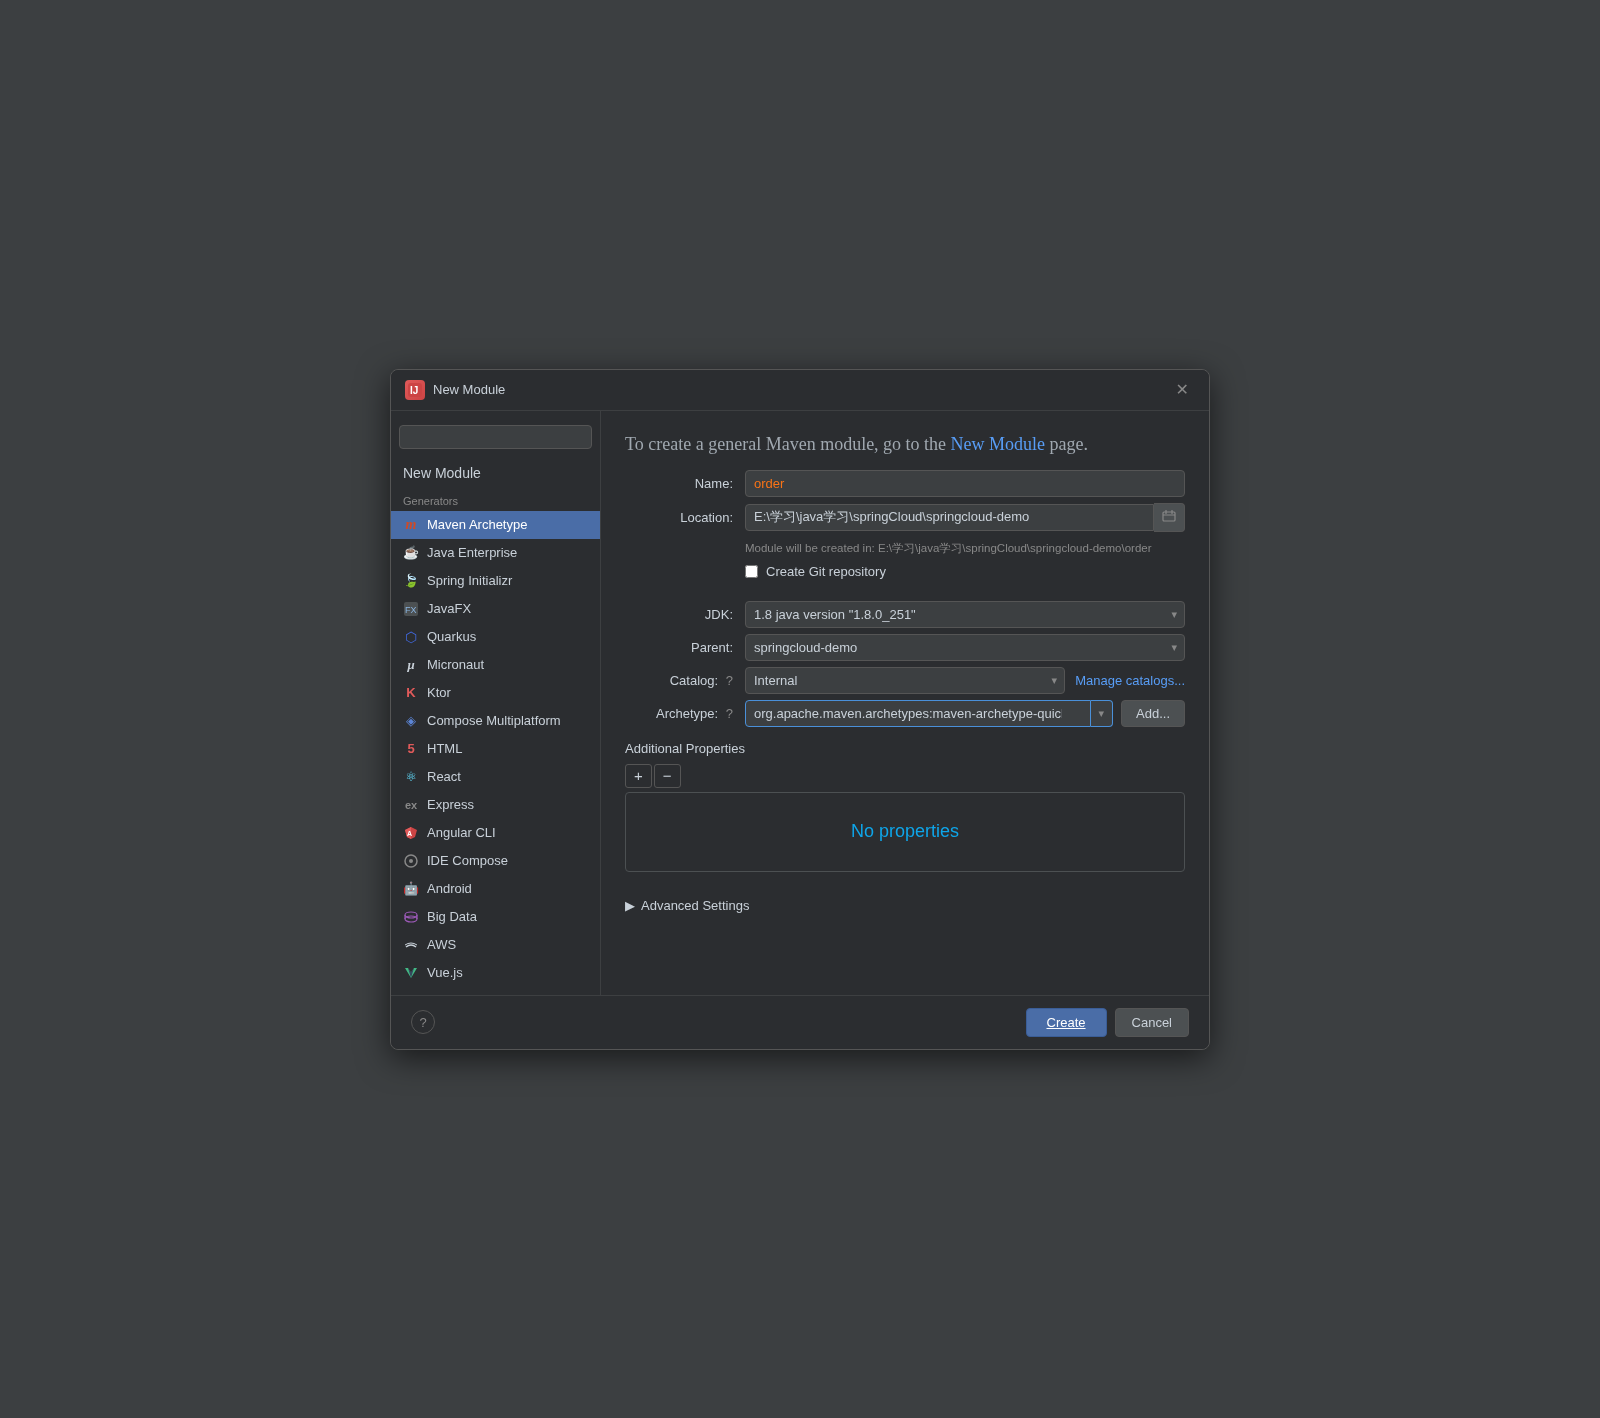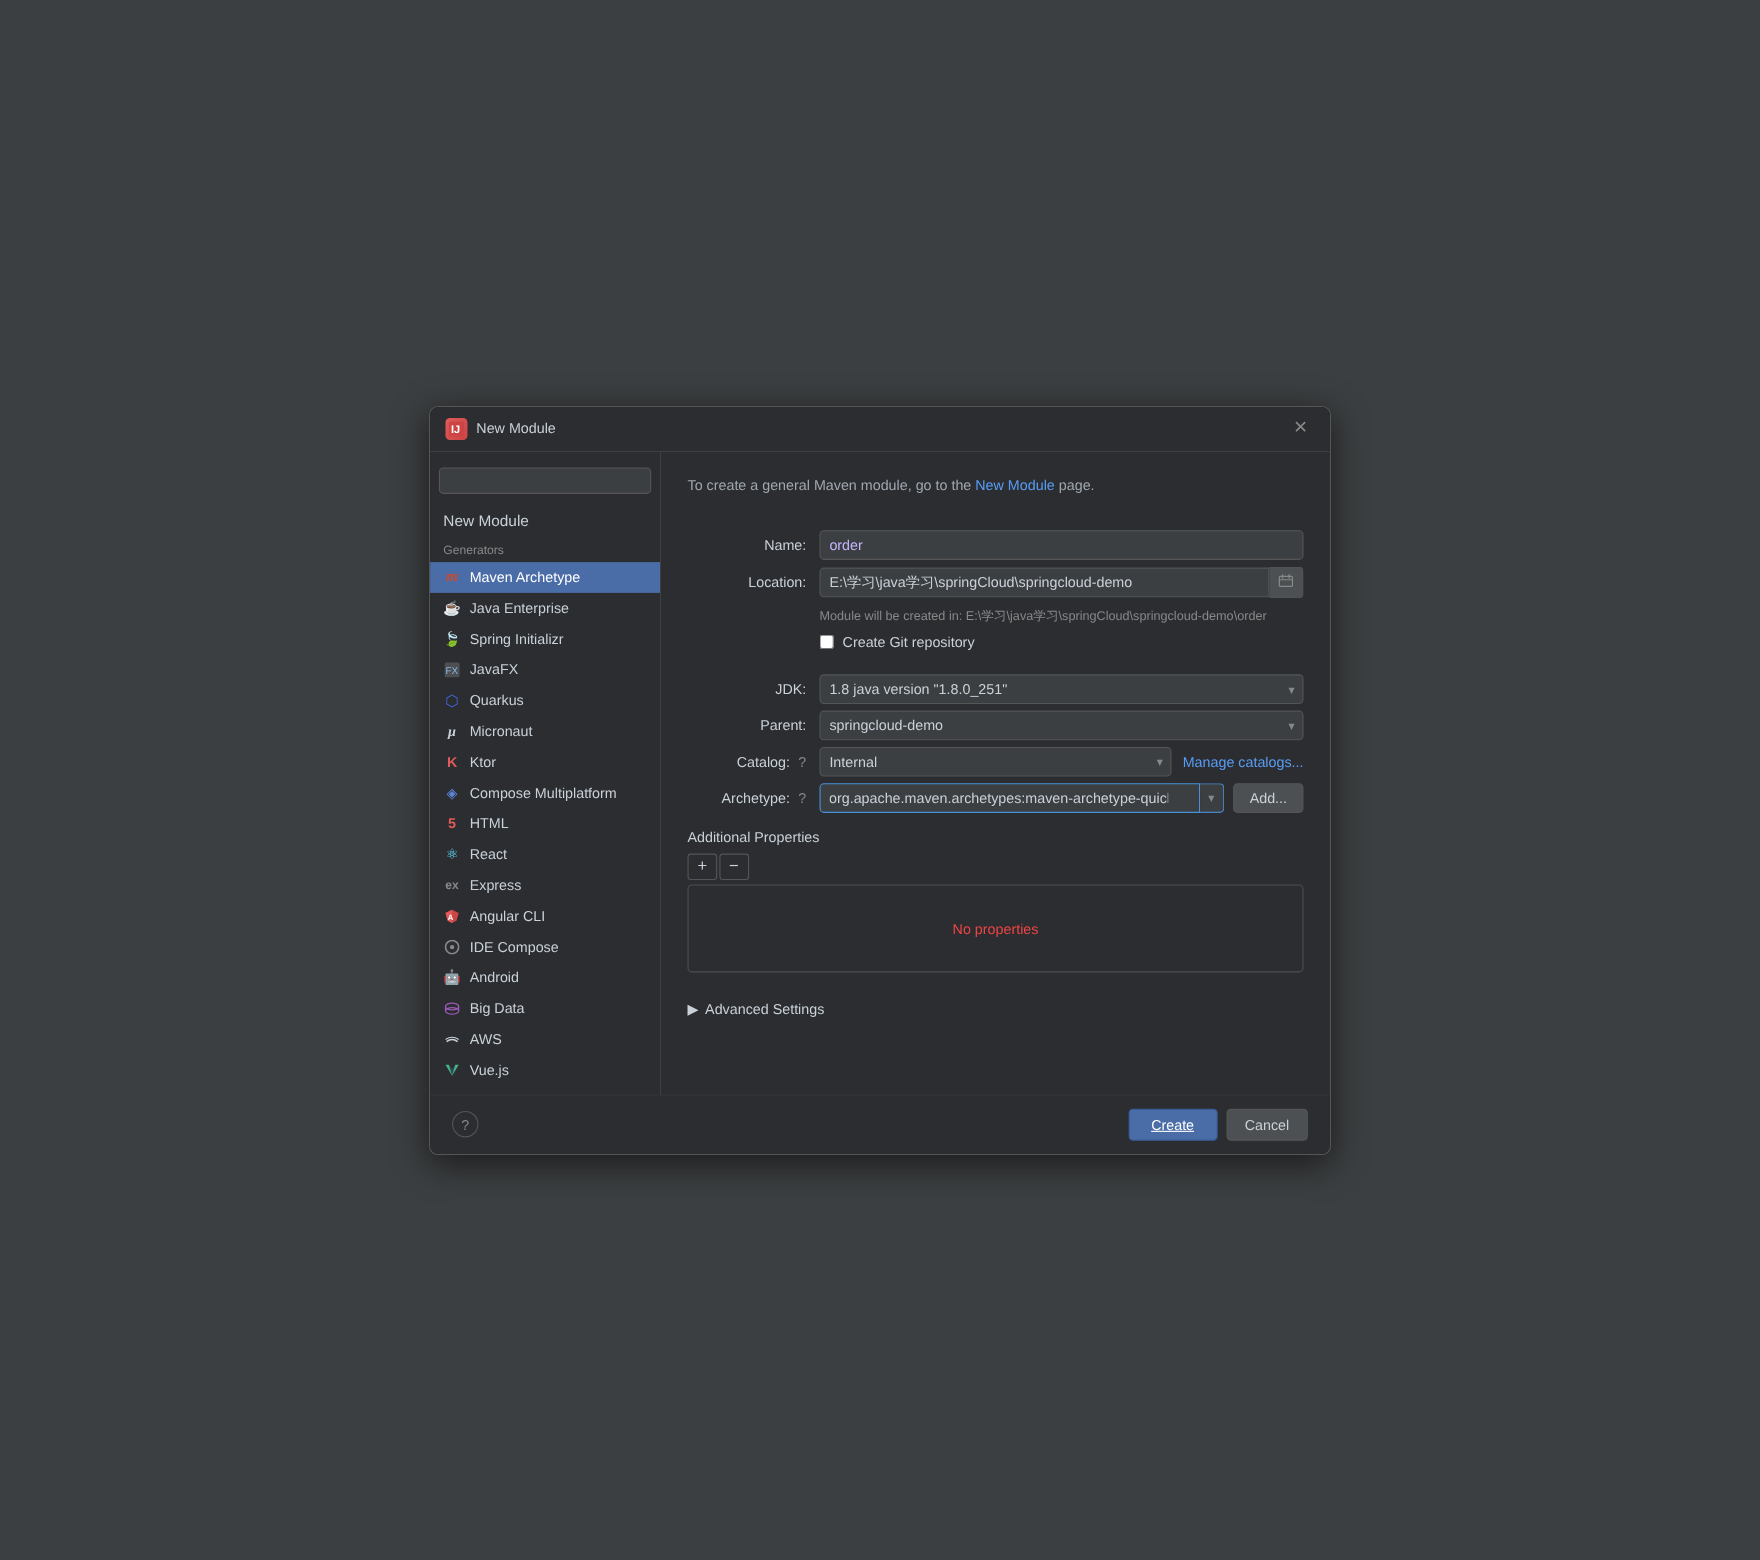--- a/index.html
+++ b/index.html
@@ -118,24 +118,25 @@
     }
     .main-content {
       flex: 1;
       padding: 20px 24px;
       display: flex;
       flex-direction: column;
       gap: 0;
       overflow-y: auto;
     }
     .info-bar {
-      font-size: 13px;
+      font-size: 18px;
       color: #a0a8b0;
-      margin-bottom: 32px;
+      margin-bottom: 12px;
       line-height: 1.5;
+      font-family: Liberation Serif, serif;
     }
     .info-bar a {
       color: #589df6;
       text-decoration: none;
     }
     .form-row {
       display: flex;
       align-items: center;
       margin-bottom: 6px;
       gap: 0;
@@ -152,21 +153,21 @@
       color: #888;
       margin-left: 4px;
       cursor: pointer;
     }
     .form-input {
       flex: 1;
       background: #3c3f41;
       border: 1px solid #555;
       border-radius: 4px;
       padding: 5px 8px;
-      color: #c4b5fd;
+      color: #f97316;
       font-size: 13px;
       outline: none;
     }
     .location-row {
       display: flex;
       align-items: center;
       gap: 0;
     }
     .location-input {
       flex: 1;
@@ -316,22 +317,22 @@
       line-height: 1.2;
     }
     .props-table {
       border: 1px solid #4c5052;
       border-radius: 4px;
       min-height: 80px;
       background: #2b2d30;
       display: flex;
       align-items: center;
       justify-content: center;
-      color: #ef4444;
-      font-size: 13px;
+      color: #0ea5e9;
+      font-size: 18px;
     }
     .advanced-section {
       margin-top: 8px;
     }
     .advanced-toggle {
       display: flex;
       align-items: center;
       gap: 6px;
       cursor: pointer;
       color: #c9d1d9;

